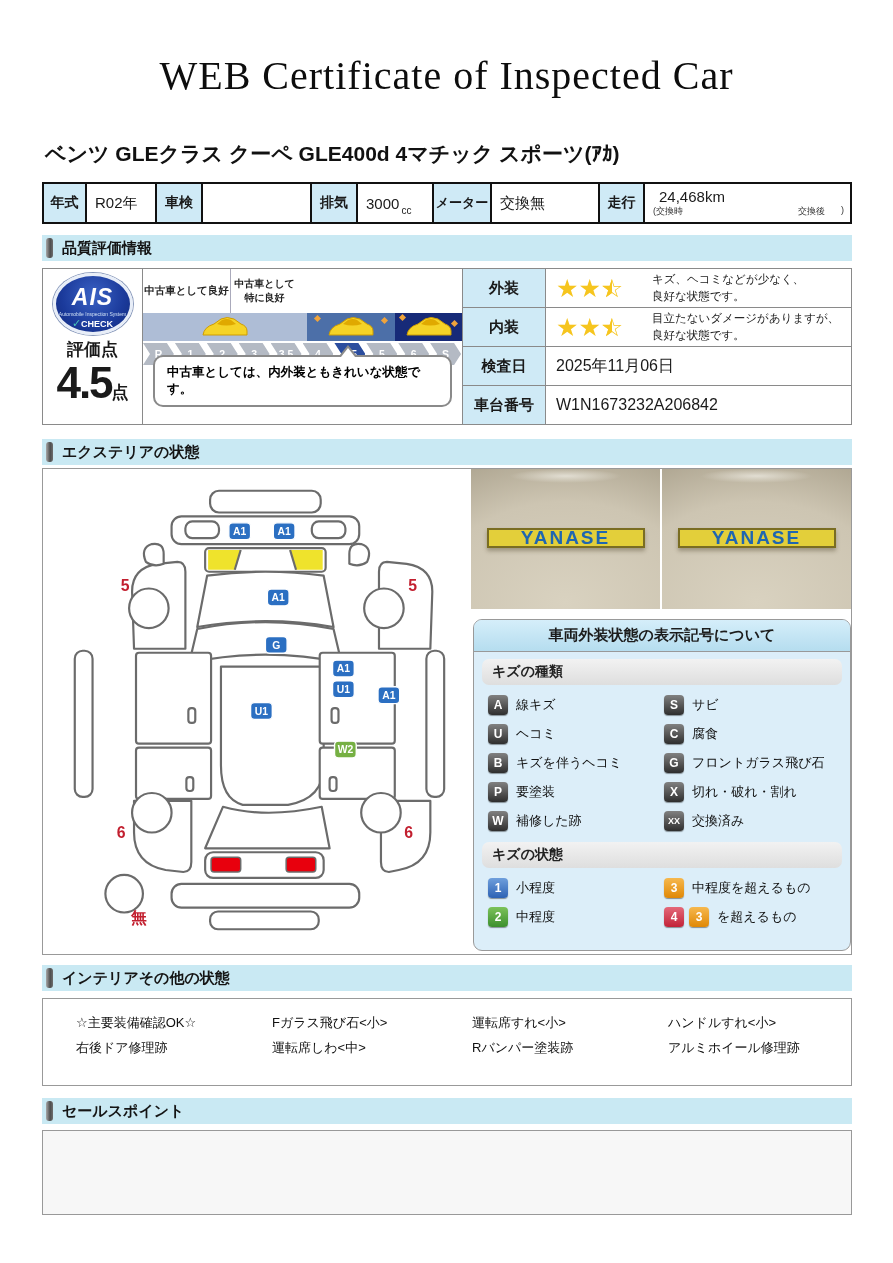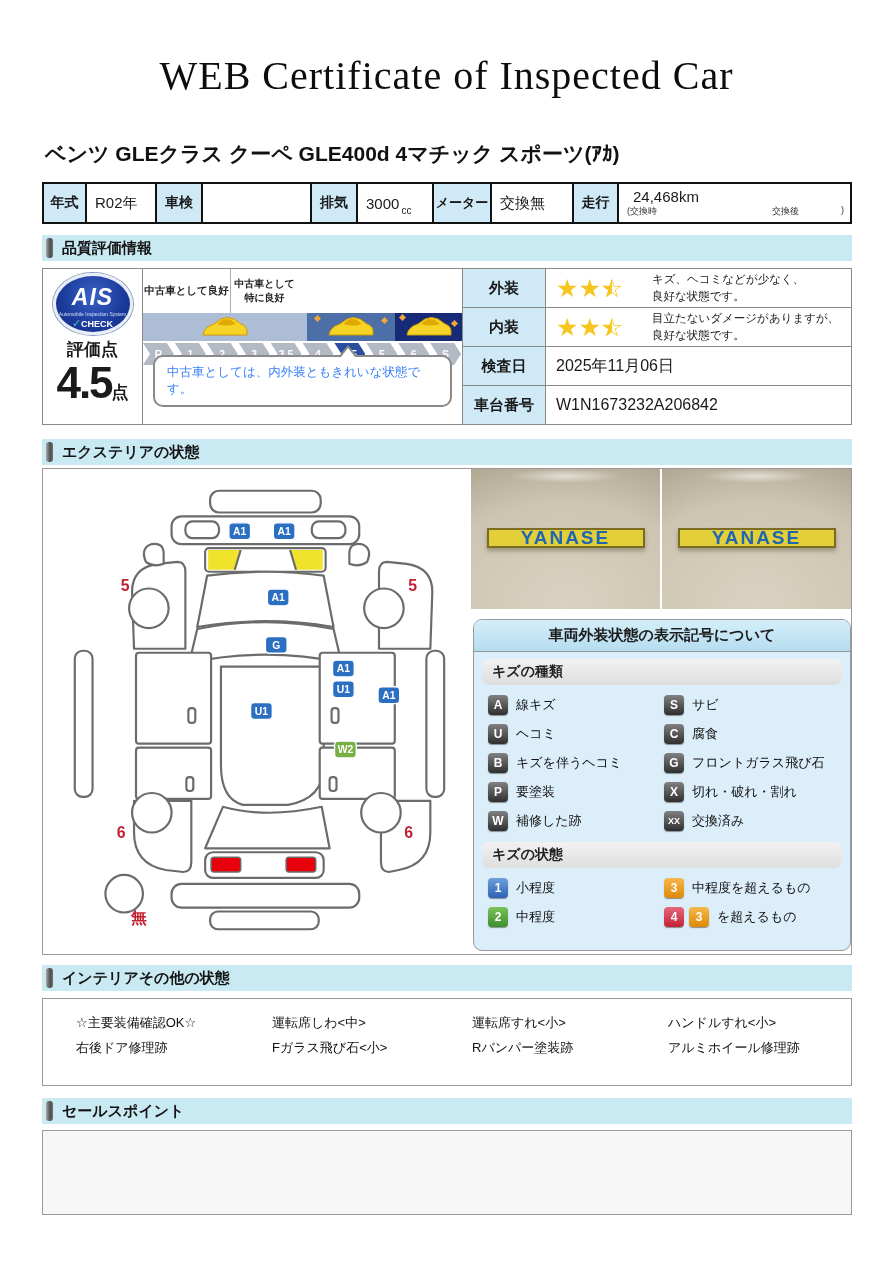--- a/index.html
+++ b/index.html
@@ -12,21 +12,21 @@
   .car-name { position:absolute; top:140px; left:45px; font-size:21px; font-weight:bold; color:#111; }
 
   
   .spec-table { position:absolute; top:182px; left:42px; width:810px; height:42px;
     display:flex; border:2px solid #111; background:#fff; }
   .spec-cell { border-right:2px solid #111; display:flex; align-items:center; height:100%; }
   .spec-cell:last-child { border-right:none; }
   .spec-label { background:#cfeaf6; font-weight:bold; font-size:14px; justify-content:center; }
   .spec-value { font-size:15px; padding-left:8px; }
   .w-year-l{width:43px}.w-year-v{width:70px}.w-shk-l{width:46px}.w-shk-v{width:109px}
-  .w-dis-l{width:46px}.w-dis-v{width:76px}.w-met-l{width:58px; font-size:13px}.w-met-v{width:82px}
+  .w-dis-l{width:46px}.w-dis-v{width:76px}.w-met-l{width:58px; font-size:13px}.w-met-v{width:108px}
   .w-run-l{width:45px}.w-run-v{flex:1; flex-direction:column; align-items:stretch; justify-content:center;}
   .dis-unit { font-size:10px; align-self:flex-end; margin:0 0 6px 2px; }
   .mileage-main { font-size:15px; padding-left:14px; }
   .mileage-note { display:flex; font-size:9px; color:#333; padding:0 6px 0 8px; }
   .mileage-note .mid { margin-left:115px; }
   .mileage-note .close { margin-left:auto; }
 
   
   .sec-header { position:absolute; left:42px; width:810px; height:26px; background:#c9e9f3;
     display:flex; align-items:center; }
@@ -60,21 +60,21 @@
   .band.b1{width:165px; background:#aebdd6;} .band.b2{width:88px; background:#4c6fa8;} .band.b3{width:67px; background:#172a78;}
   .sparkle { position:absolute; width:5px; height:5px; background:#f0a43c; transform:rotate(45deg); }
   .scale { position:relative; display:flex; height:22px; margin-top:2px; }
   .seg { width:31px; margin-right:1px; background:#b4bac4; color:#fff; font-size:10.5px; font-weight:bold;
     text-align:center; line-height:22px;
     clip-path:polygon(0 0, calc(100% - 7px) 0, 100% 50%, calc(100% - 7px) 100%, 0 100%, 7px 50%); }
   .seg.active { background:#2b4d9e; }
   .scale-underline { position:absolute; left:194px; top:22px; width:29px; height:4px; background:#f09a00; }
   .bubble { position:absolute; left:10px; right:10px; top:86px; height:52px;
     border:2px solid #8a8a8a; border-radius:10px; background:#fff;
-    display:flex; align-items:center; padding:4px 12px; font-size:12.5px; font-weight:normal; color:#3b82f6; }
+    display:flex; align-items:center; padding:4px 12px; font-size:12.5px; font-weight:bold; color:#000000; }
   .bubble::after { content:""; position:absolute; top:-9px; left:63%;
     border-left:7px solid transparent; border-right:7px solid transparent; border-bottom:9px solid #fff; }
   .bubble::before { content:""; position:absolute; top:-12px; left:calc(63% - 2px);
     border-left:9px solid transparent; border-right:9px solid transparent; border-bottom:11px solid #8a8a8a; }
 
   .q-right { flex:1; display:flex; flex-direction:column; }
   .q-row { display:flex; flex:1; border-bottom:1px solid #8a8a8a; }
   .q-row:last-child { border-bottom:none; }
   .q-row-label { width:83px; background:#cfeaf6; border-right:1px solid #8a8a8a;
     display:flex; align-items:center; justify-content:center; font-size:15px; font-weight:bold; }
@@ -429,22 +429,22 @@
   <div class="sec-header" style="top:965px">
     <span class="sec-accent"></span>
     <span class="sec-title">インテリアその他の状態</span>
   </div>
   <div class="int-box">
     <div class="int-col">
       <div>☆主要装備確認OK☆</div>
       <div>右後ドア修理跡</div>
     </div>
     <div class="int-col">
+      <div>Fガラス飛び石&lt;小&gt;</div>
       <div>運転席しわ&lt;中&gt;</div>
-      <div>Fガラス飛び石&lt;小&gt;</div>
     </div>
     <div class="int-col">
       <div>運転席すれ&lt;小&gt;</div>
       <div>Rバンパー塗装跡</div>
     </div>
     <div class="int-col">
       <div>ハンドルすれ&lt;小&gt;</div>
       <div>アルミホイール修理跡</div>
     </div>
   </div>

